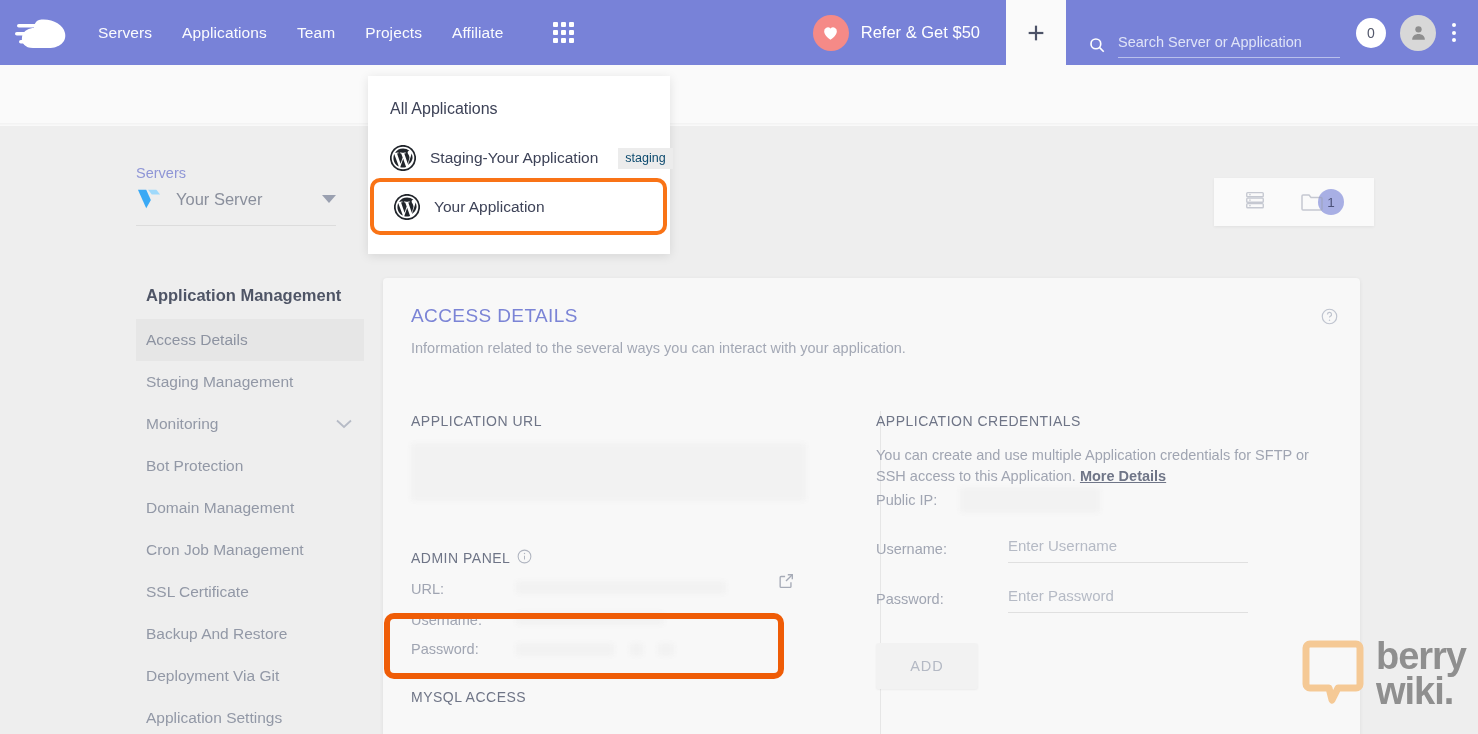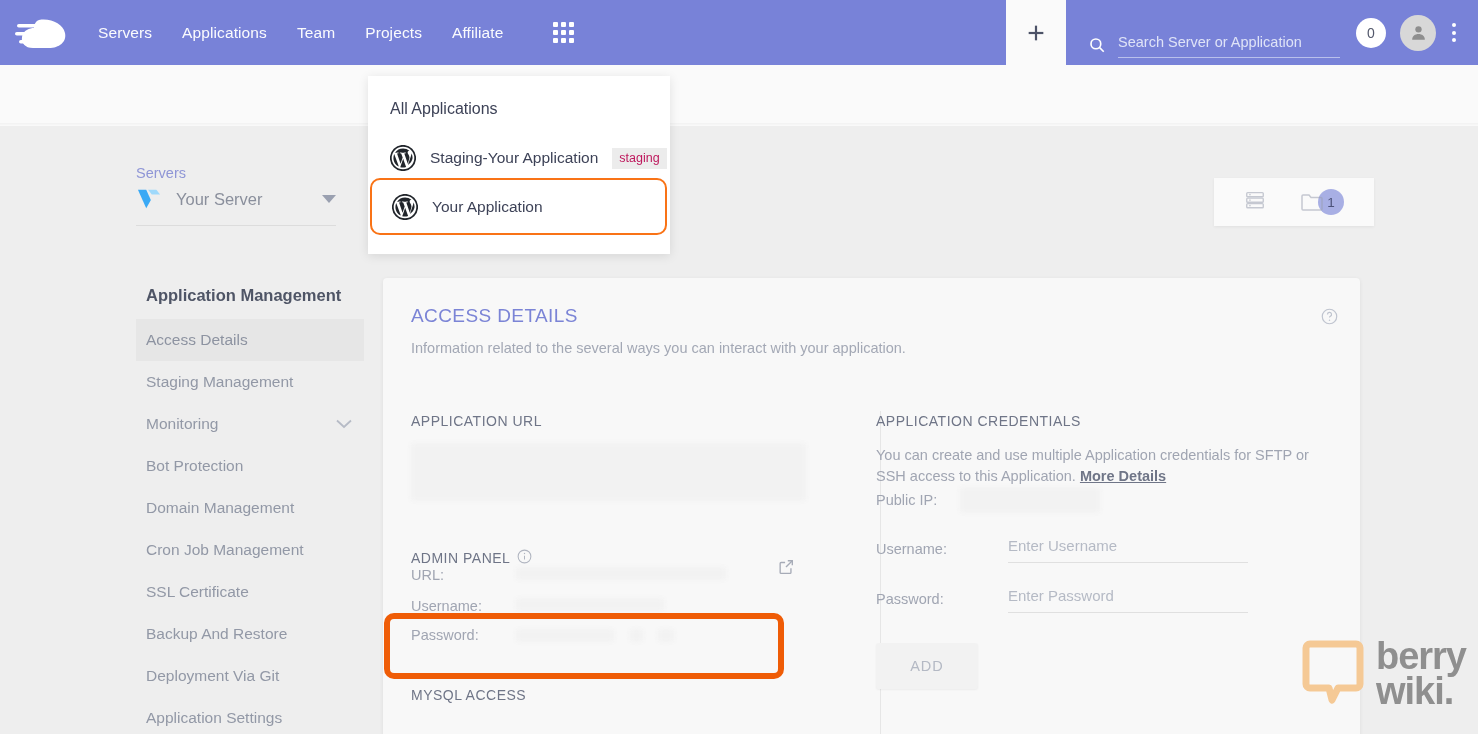--- a/index.html
+++ b/index.html
@@ -88,26 +88,26 @@
   .dd-title {
     font-size: 16px; color: #3d4257; padding: 10px 22px 18px 22px;
   }
   .dd-item {
     display: flex; align-items: center; gap: 14px;
     padding: 9px 22px; cursor: pointer;
   }
   .wp-icon { width: 26px; height: 26px; flex: 0 0 26px; }
   .dd-label { font-size: 15.5px; color: #3d4257; white-space: nowrap; }
   .dd-tag {
-    font-size: 12.5px; color: #be185d; background: #ececec;
-    padding: 3px 7px 4px 7px; 
+    font-size: 12.5px; color: #0c4a6e; background: #ececec;
+    padding: 3px 7px 4px 7px; margin-left: 6px;
   }
   .dd-item-selected {
     position: absolute; left: 370px; top: 178px; width: 297px; height: 57px;
-    border: 2px solid #f97316; border-radius: 10px; background: #ffffff;
+    border: 4px solid #f97316; border-radius: 10px; background: #ffffff;
     z-index: 32; display: flex; align-items: center; gap: 14px; padding: 16px 20px;
   }
 
   
   .breadcrumb { position: absolute; left: 136px; top: 165px; z-index: 4; }
   .bc-label { font-size: 14.5px; color: #8f96d6; margin-bottom: 6px; }
   .bc-row { display: flex; align-items: center; width: 200px; border-bottom: 1px solid #dcdcdc; padding-bottom: 14px; }
   .bc-icon { width: 26px; height: 24px; margin-right: 14px; }
   .bc-name { font-size: 16.5px; color: #8a8f9c; }
   .bc-caret { margin-left: auto; width: 0; height: 0; border-left: 7px solid transparent; border-right: 7px solid transparent; border-top: 8px solid #9aa0b0; }
@@ -216,20 +216,28 @@
         <i></i>
         <i></i>
         <i></i>
         <i></i>
         <i></i>
         <i></i>
     </div>
 
     <div class="nav-right">
 
+      <div class="refer">
+        <span class="heart-badge">
+          <svg viewBox="0 0 24 24">
+              <path d="M12 21s-8-5.2-8-10.4A4.6 4.6 0 0 1 12 7a4.6 4.6 0 0 1 8 3.6C20 15.8 12 21 12 21z"></path>
+            </svg>
+        </span>
+        <span class="refer-label">Refer &amp; Get $50</span>
+      </div>
 
       <div class="plus-btn">
         <svg viewBox="0 0 24 24" fill="none">
             <line x1="12" y1="4" x2="12" y2="20"></line>
             <line x1="4" y1="12" x2="20" y2="12"></line>
           </svg>
       </div>
 
       <div class="searchbox">
         <span class="search-icon">
@@ -385,21 +393,21 @@
         <span>ADMIN PANEL</span>
         <span>
           <svg width="15" height="15" viewBox="0 0 20 20" fill="none" stroke="#b0b5c0" stroke-width="1.4">
             <circle cx="10" cy="10" r="8.5"></circle>
               <line x1="10" y1="9" x2="10" y2="14"></line>
             <circle cx="10" cy="6" r=".9" fill="#b0b5c0" stroke="none"></circle>
           </svg>
         </span>
       </div>
 
-      <div class="kv" style="margin-top:0;position:relative;">
+      <div class="kv" style="margin-top:14px;position:relative;">
         <span class="k">URL:</span>
         <span class="blurbar" style="width:210px;height:13px;display:inline-block;"></span>
         <span style="position:absolute;left:366px;top:-9px;">
           <svg width="18" height="18" viewBox="0 0 20 20" fill="none" stroke="#a6abb7" stroke-width="1.5">
             <path d="M12 3h5v5"></path>
               <path d="M17 3l-7 7"></path>
             <path d="M15.5 11.5V16a1 1 0 0 1-1 1H4.5a1 1 0 0 1-1-1V6a1 1 0 0 1 1-1H9"></path>
           </svg>
         </span>
       </div>
@@ -409,21 +417,21 @@
         <span class="blurbar" style="width:148px;height:13px;display:inline-block;"></span>
       </div>
 
       <div class="kv" style="margin-top:13px;align-items:center;">
         <span class="k">Password:</span>
         <span class="blurbar" style="width:98px;height:13px;display:inline-block;"></span>
         <span class="blurbar" style="width:13px;height:13px;display:inline-block;margin-left:16px;"></span>
         <span class="blurbar" style="width:16px;height:13px;display:inline-block;margin-left:15px;"></span>
       </div>
 
-      <div class="sec-head" style="margin-top:44px;">MYSQL ACCESS</div>
+      <div class="sec-head" style="margin-top:32px;">MYSQL ACCESS</div>
     </div>
 
     <div class="col-right">
 
       <div class="sec-head">APPLICATION CREDENTIALS</div>
 
       <div class="para" style="margin-top:16px;width:450px;">
         <span>You can create and use multiple Application credentials for SFTP or SSH access to this Application.</span>
         <span class="more-details">More Details</span>
       </div>

